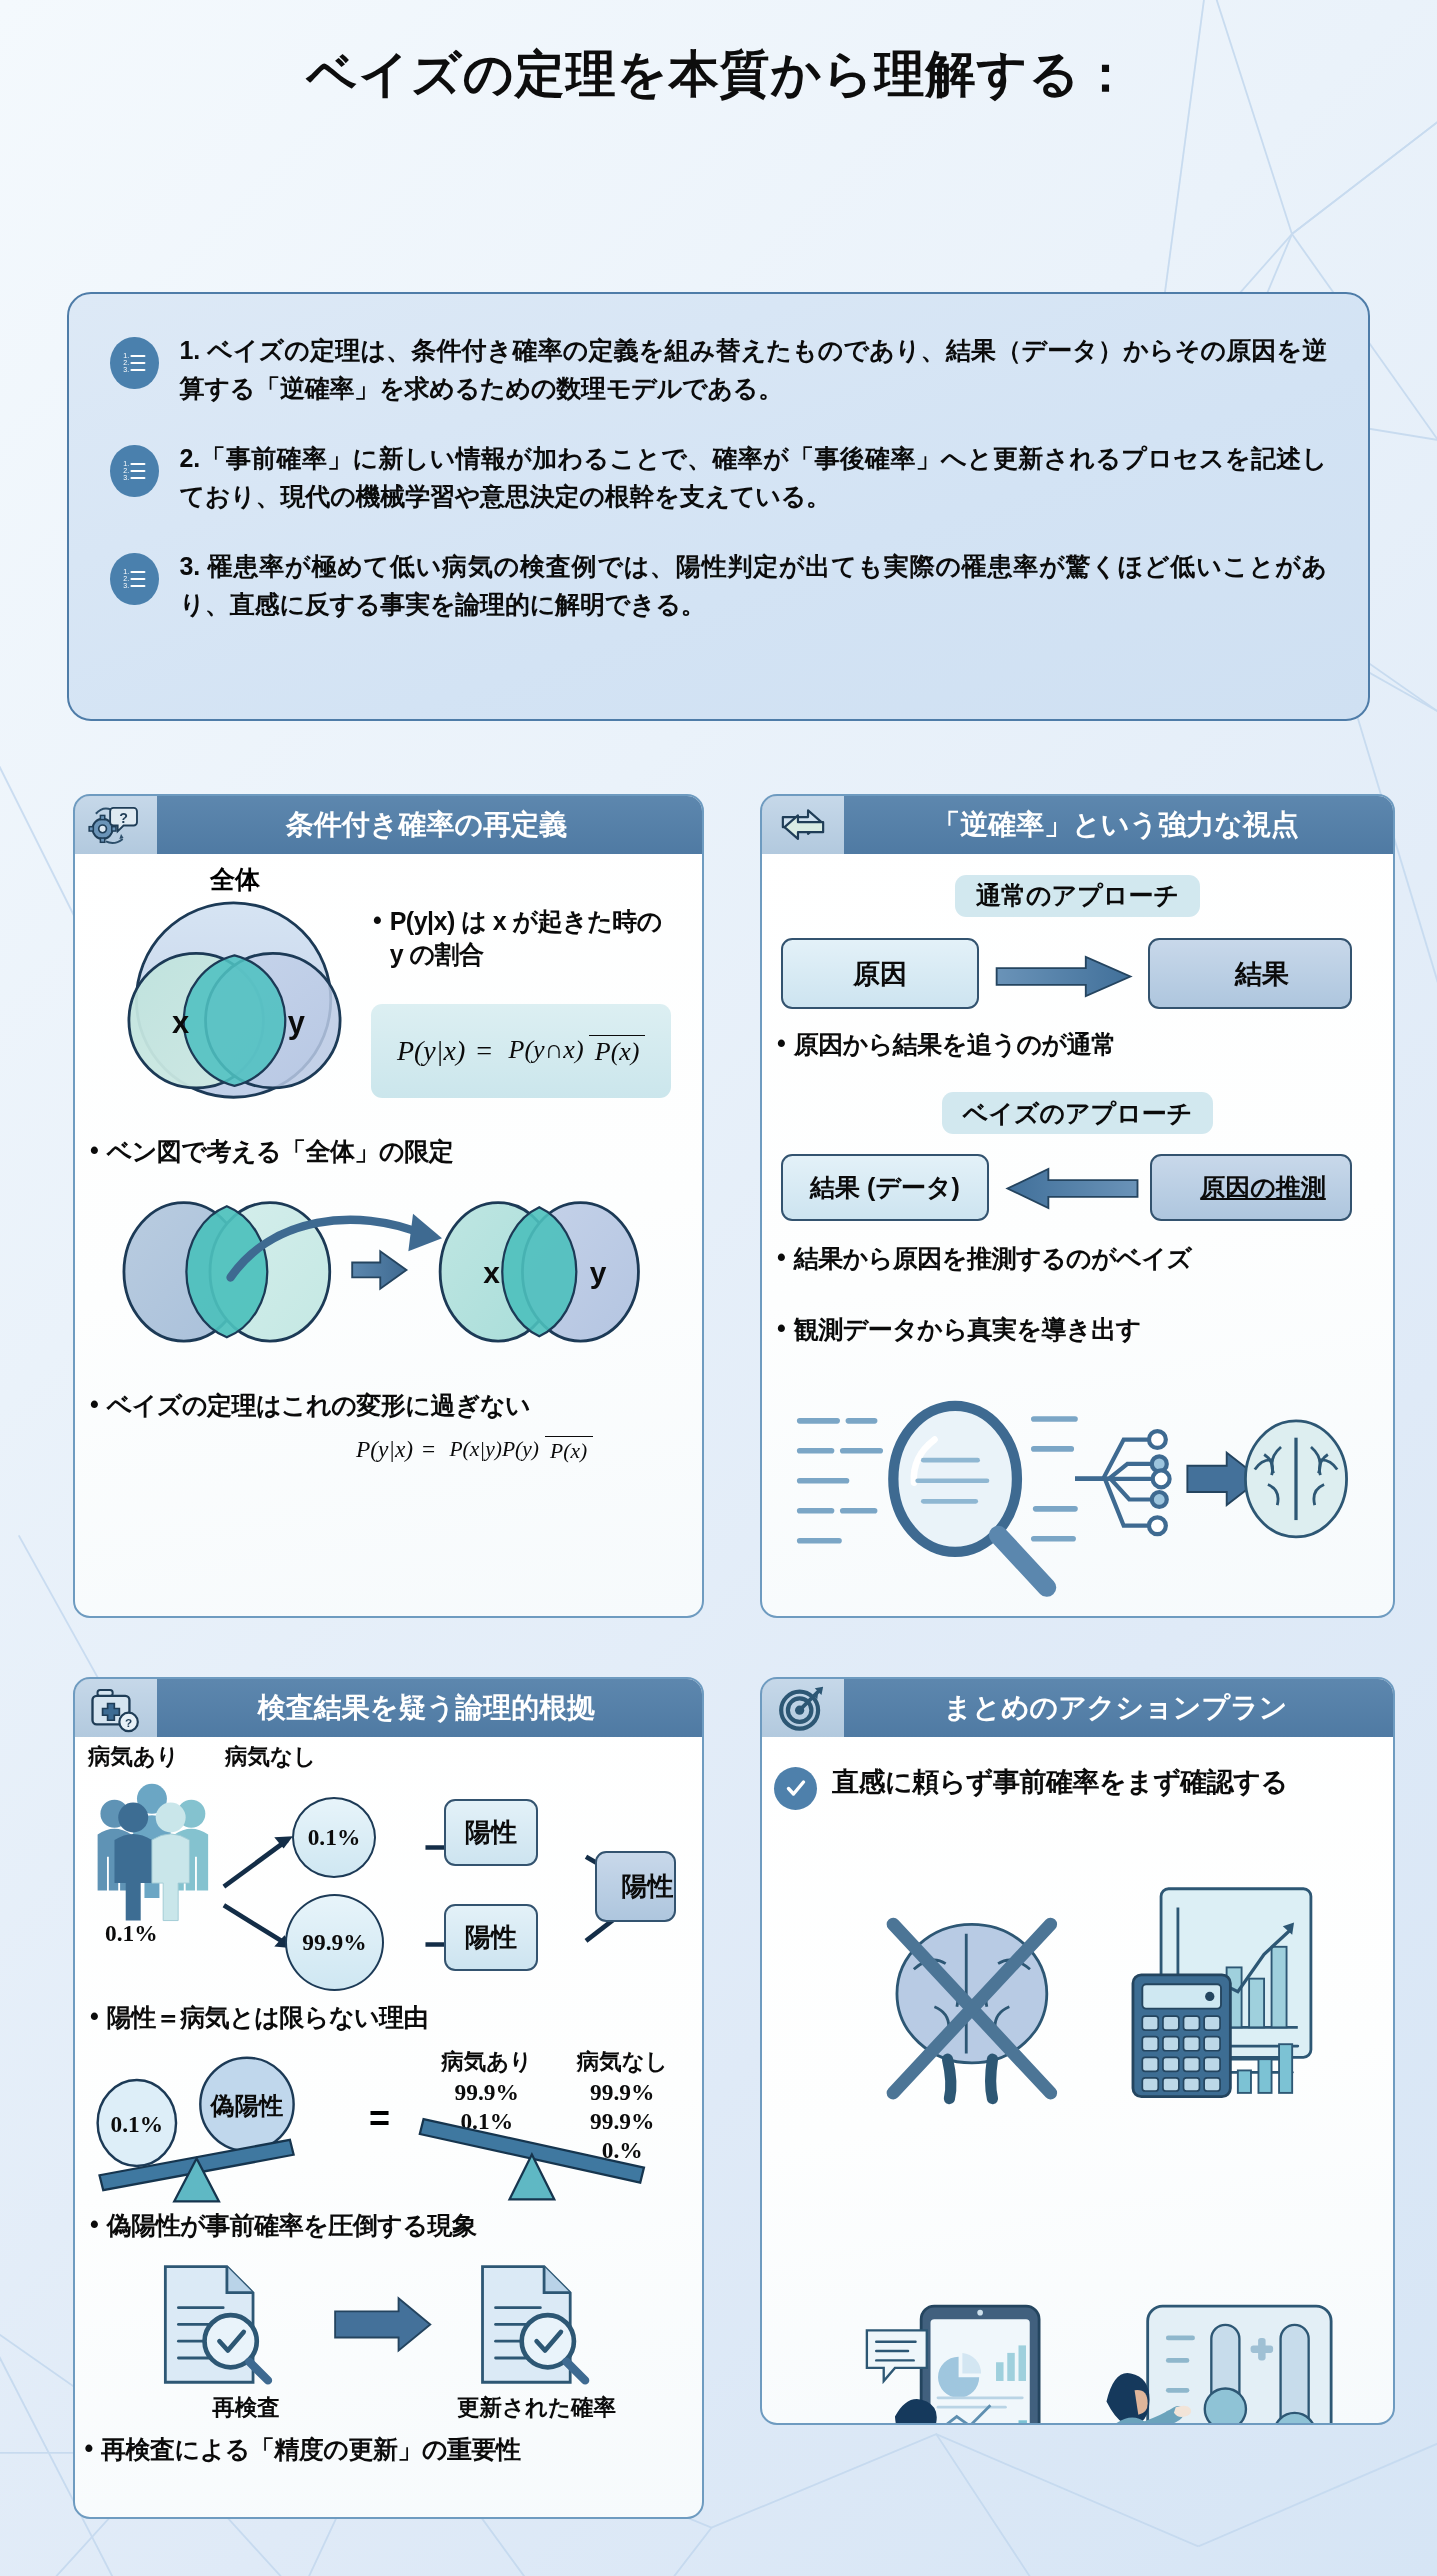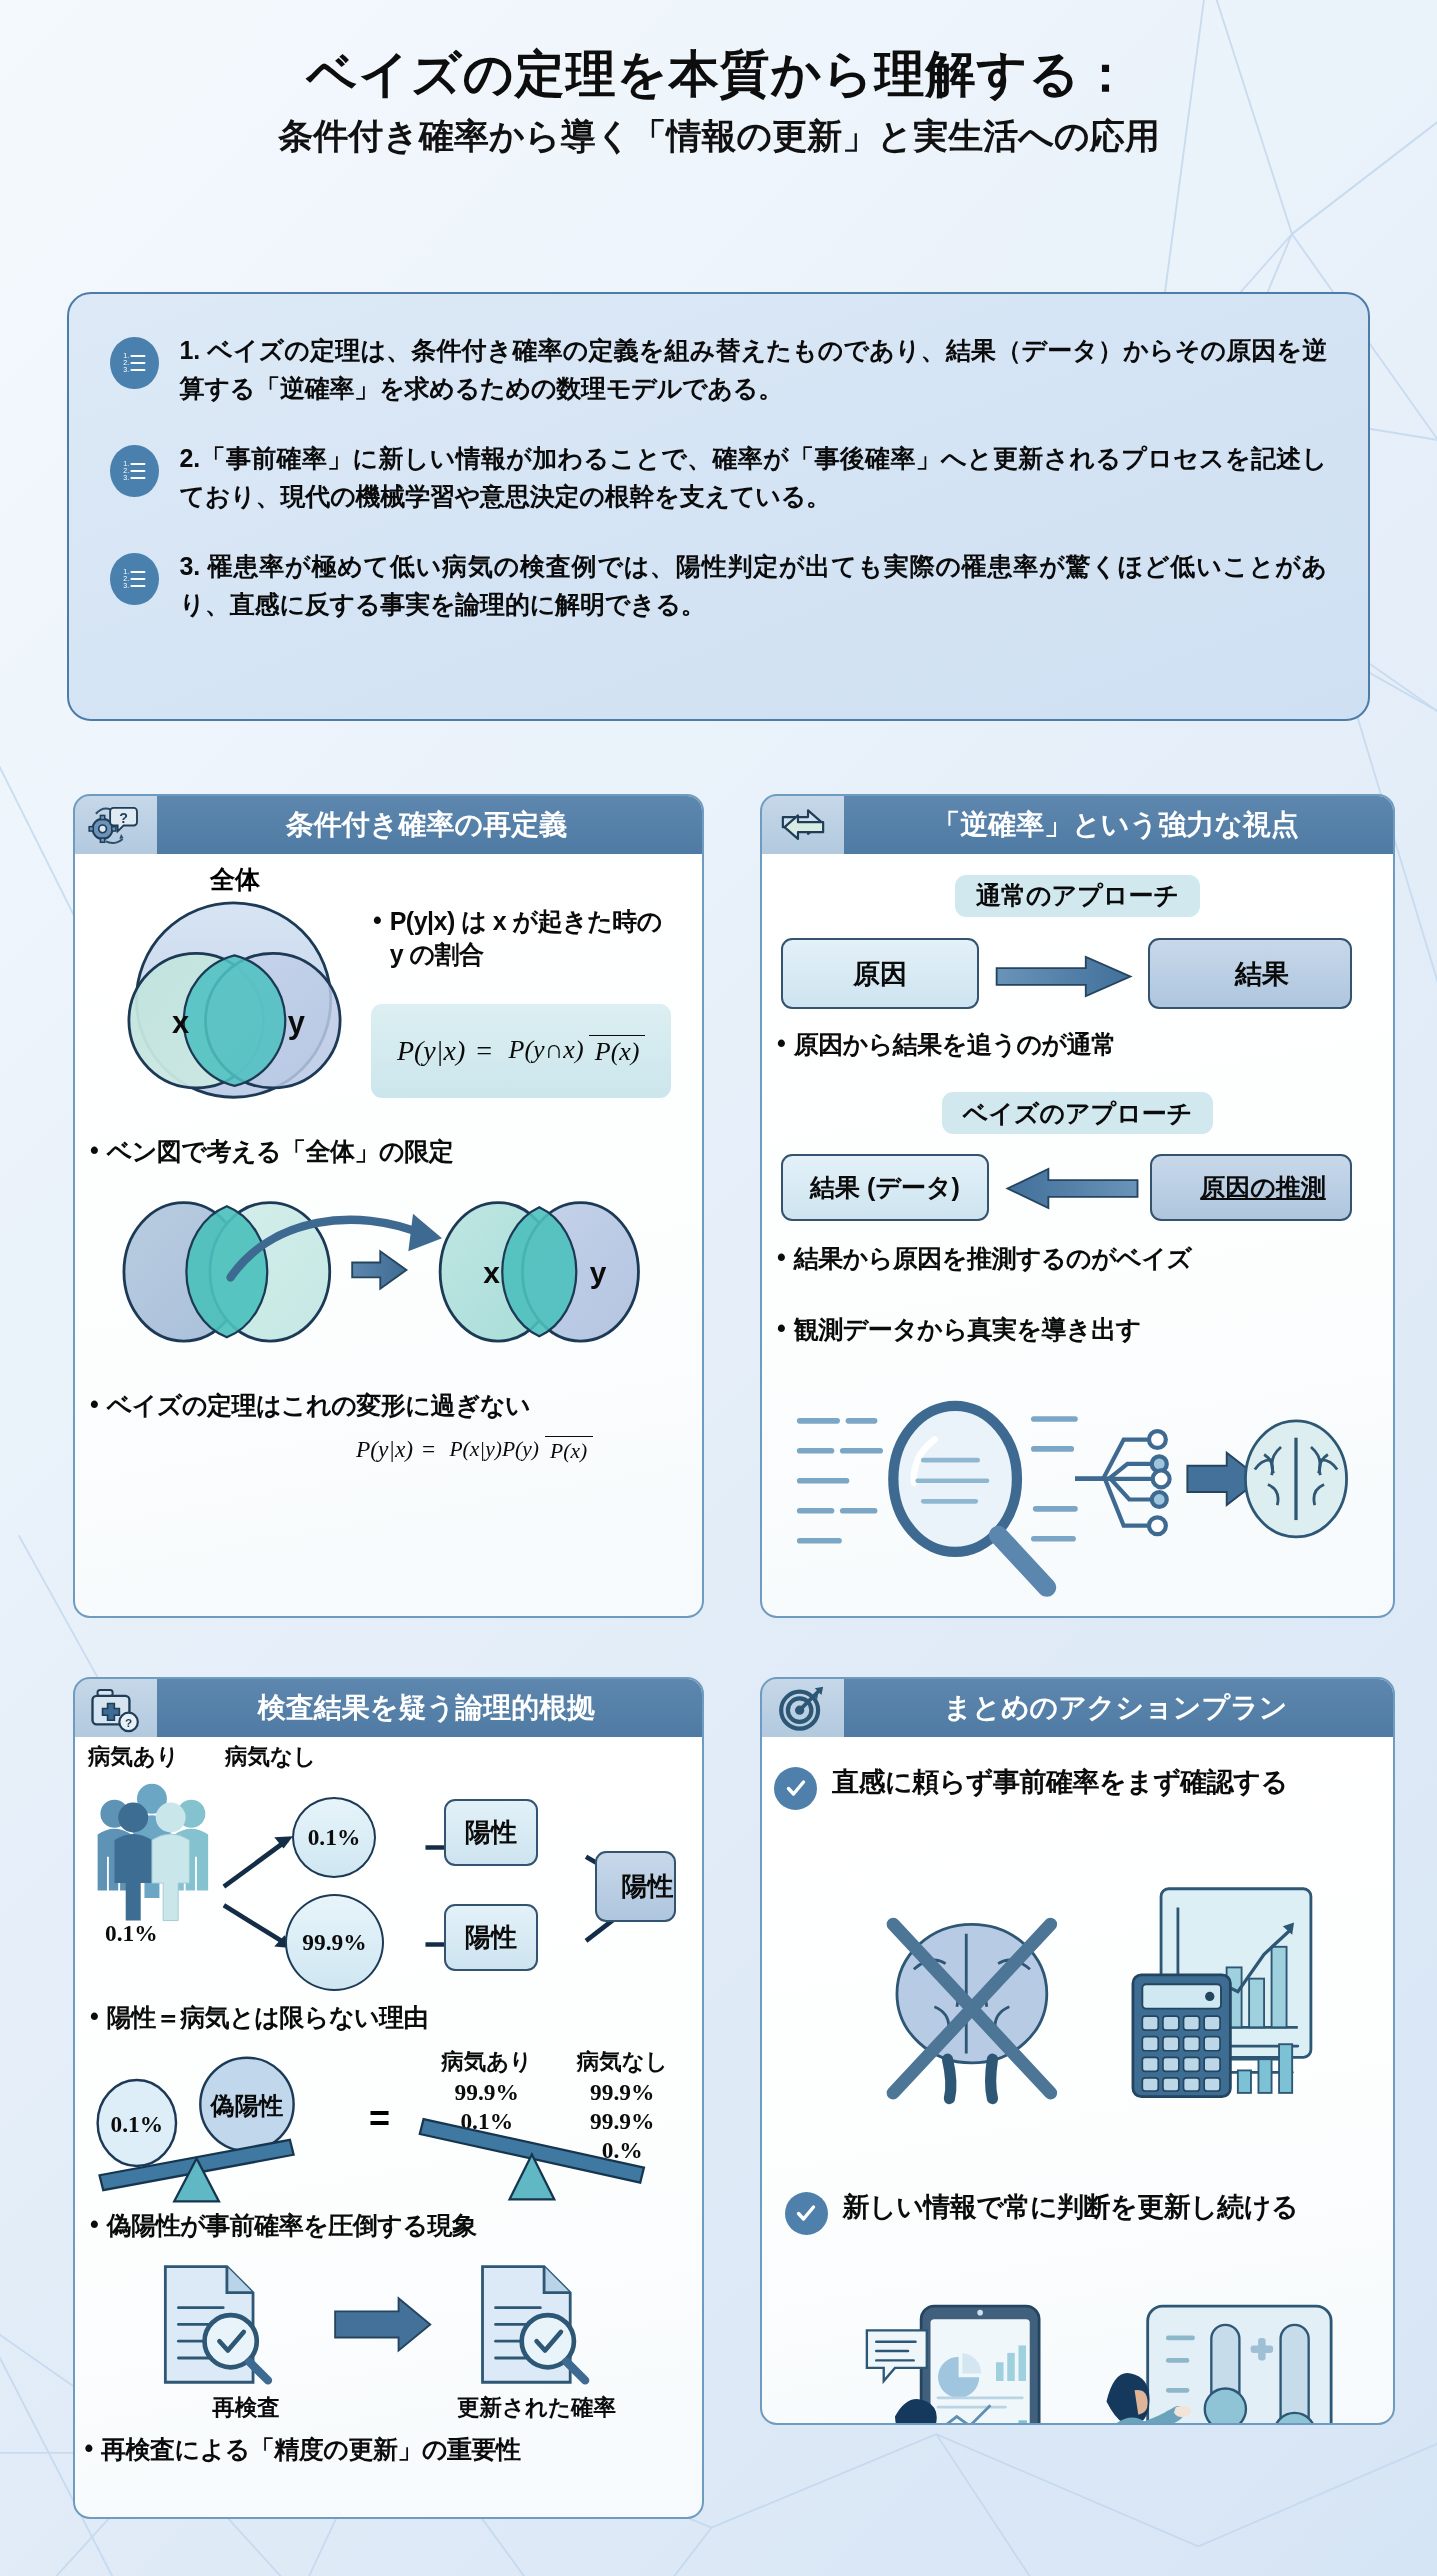--- a/index.html
+++ b/index.html
@@ -128,21 +128,20 @@
     <path d="M1280,2720 L1536,2610"></path>
     <path d="M-20,2480 L120,2752"></path>
     <path d="M0,2620 L180,2620"></path>
     <path d="M-20,780 L90,1000"></path>
     <path d="M20,1640 L120,1820"></path>
   </g>
 </svg>
 
 <div class="title-wrap">
   <div class="title-main">ベイズの定理を本質から理解する：</div>
-  <div class="title-sub">条件付き確率から導く「情報の更新」と実生活への応用</div>
 </div>
 
 <div class="summary">
 
   <div class="sum-item">
     <div class="sum-icon">
       <svg width="28" height="28" viewBox="0 0 24 24">
         <g stroke="#ffffff" stroke-width="1.9" stroke-linecap="round">
           <line x1="9" y1="6" x2="20" y2="6"></line>
             <line x1="9" y1="12" x2="20" y2="12"></line>
@@ -688,28 +687,20 @@
           <rect x="54" y="180" width="17" height="15" rx="3"></rect>
             <rect x="76" y="180" width="17" height="15" rx="3"></rect>
           <rect x="10" y="202" width="17" height="14" rx="3"></rect>
             <rect x="32" y="202" width="17" height="14" rx="3"></rect>
           <rect x="54" y="202" width="17" height="14" rx="3"></rect>
             <rect x="76" y="202" width="17" height="14" rx="3"></rect>
         </g>
       </g>
     </svg>
 
-    <div class="checkitem" style="position:absolute; left:22.5px; top:453px; width:543px;">
-      <div class="check">
-        <svg width="24" height="24" viewBox="0 0 24 24">
-          <path d="M4.5,12.5 l5,5.5 10,-12" stroke="#ffffff" stroke-width="3.4" fill="none" stroke-linecap="round" stroke-linejoin="round"></path>
-        </svg>
-      </div>
-      <div class="check-txt">新しい情報で常に判断を更新し続ける</div>
-    </div>
 
     <svg style="position:absolute; left:103px; top:567px;" width="468" height="197" viewBox="0 0 500 210">
       <g>
         <rect x="60" y="2" width="126" height="190" rx="14" fill="#41607e" stroke="#24455f" stroke-width="3"></rect>
         <rect x="70" y="16" width="106" height="160" rx="4" fill="#f0f7fb"></rect>
         <circle cx="123" cy="9" r="3" fill="#cfe1ec"></circle>
         <circle cx="123" cy="184" r="6" fill="none" stroke="#cfe1ec" stroke-width="2"></circle>
         <path d="M100,56 a22,22 0 1 0 22,22 L100,78 z" fill="#9fc6de"></path>
         <path d="M104,52 a22,22 0 0 1 20,22 h-20 z" fill="#d3e6f2"></path>
         <g fill="#9fd0dd">

